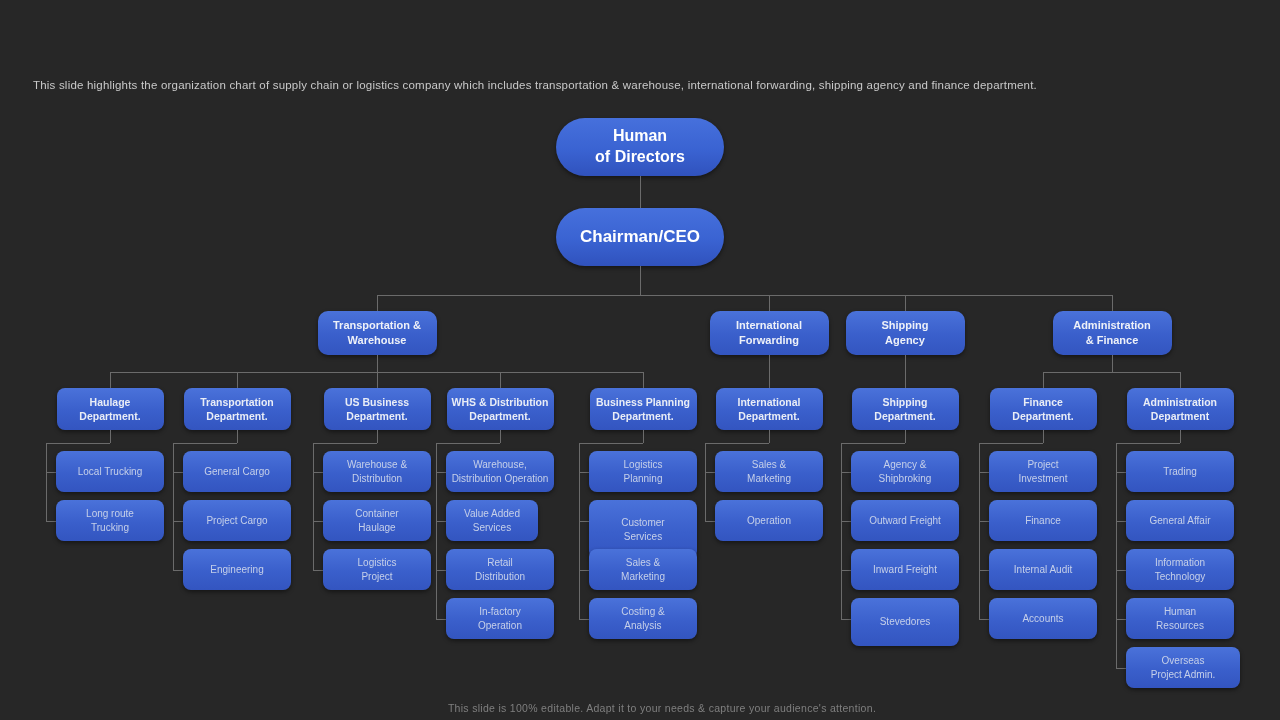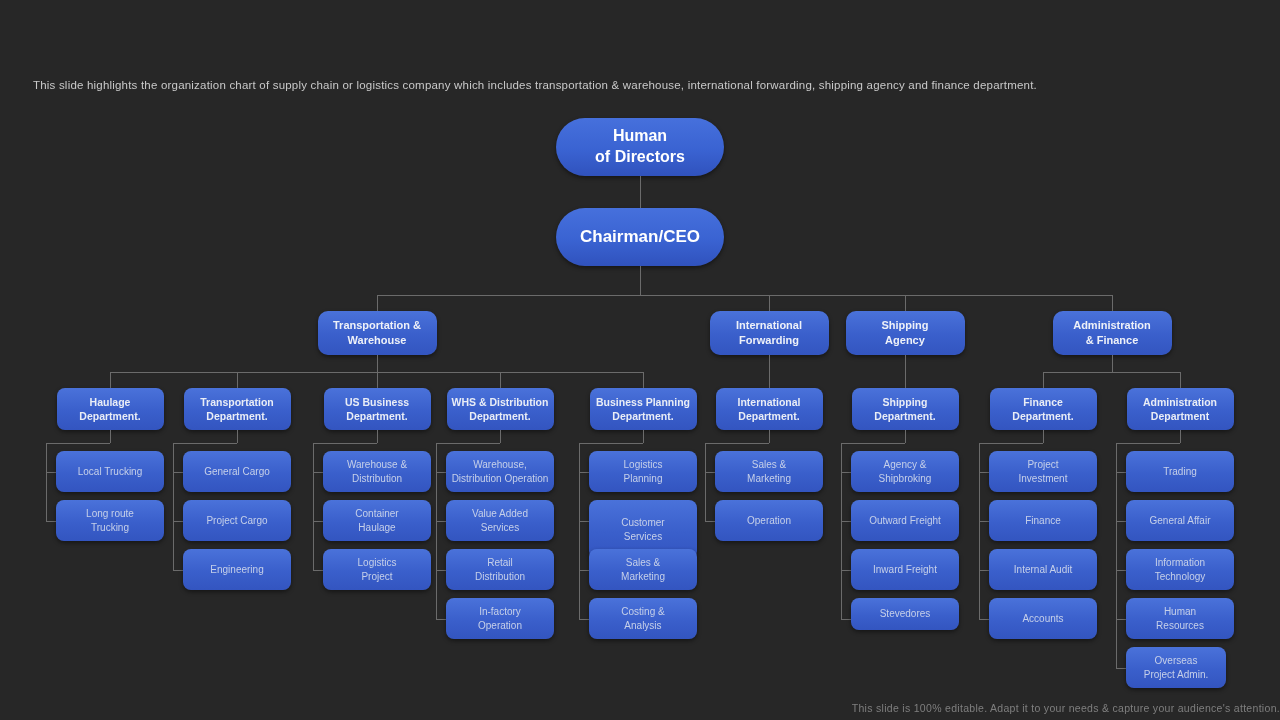--- a/index.html
+++ b/index.html
@@ -33,21 +33,21 @@
     right: 36px;
     font-size: 11.5px;
     color: #c9c9c9;
     letter-spacing: 0.2px;
   }
   .footer {
     position: absolute;
     left: 0;
     right: 0;
     top: 702px;
-    text-align: right;
+    text-align: center;
     font-size: 10.5px;
     color: #7f7f7f;
     letter-spacing: 0.3px;
     padding-left: 44px;
   }
   .node {
     position: absolute;
     display: flex;
     align-items: center;
     justify-content: center;
@@ -169,21 +169,21 @@
 Project</div>
       <div class="node dept" style="left: 446.5px; top: 388px; width: 107px; height: 42px;">WHS &amp; Distribution
 Department.</div>
       <div class="line v" style="left: 500px; top: 430px; height: 13px;"></div>
       <div class="line h" style="top: 443px; left: 436px; width: 64px;"></div>
       <div class="line v" style="left: 436px; top: 443px; height: 175.5px;"></div>
       <div class="line h" style="top: 471.5px; left: 436px; width: 10px;"></div>
       <div class="node leaf" style="left: 446px; top: 451px; width: 108px; height: 41px;">Warehouse,
 Distribution Operation</div>
       <div class="line h" style="top: 520.5px; left: 436px; width: 10px;"></div>
-      <div class="node leaf" style="left: 446px; top: 500px; width: 108px; height: 41px;">Value Added
+      <div class="node leaf" style="left: 446px; top: 500px; width: 92px; height: 41px;">Value Added
 Services</div>
       <div class="line h" style="top: 569.5px; left: 436px; width: 10px;"></div>
       <div class="node leaf" style="left: 446px; top: 549px; width: 108px; height: 41px;">Retail
 Distribution</div>
       <div class="line h" style="top: 618.5px; left: 436px; width: 10px;"></div>
       <div class="node leaf" style="left: 446px; top: 598px; width: 108px; height: 41px;">In-factory
 Operation</div>
       <div class="node dept" style="left: 589.5px; top: 388px; width: 107px; height: 42px;">Business Planning
 Department.</div>
       <div class="line v" style="left: 643px; top: 430px; height: 13px;"></div>
@@ -217,21 +217,21 @@
       <div class="line h" style="top: 443px; left: 841px; width: 64px;"></div>
       <div class="line v" style="left: 841px; top: 443px; height: 175.5px;"></div>
       <div class="line h" style="top: 471.5px; left: 841px; width: 10px;"></div>
       <div class="node leaf" style="left: 851px; top: 451px; width: 108px; height: 41px;">Agency &amp;
 Shipbroking</div>
       <div class="line h" style="top: 520.5px; left: 841px; width: 10px;"></div>
       <div class="node leaf" style="left: 851px; top: 500px; width: 108px; height: 41px;">Outward Freight</div>
       <div class="line h" style="top: 569.5px; left: 841px; width: 10px;"></div>
       <div class="node leaf" style="left: 851px; top: 549px; width: 108px; height: 41px;">Inward Freight</div>
       <div class="line h" style="top: 618.5px; left: 841px; width: 10px;"></div>
-      <div class="node leaf" style="left: 851px; top: 598px; width: 108px; height: 32px;">Stevedores</div>
+      <div class="node leaf" style="left: 851px; top: 598px; width: 108px; height: 48px;">Stevedores</div>
       <div class="node dept" style="left: 989.5px; top: 388px; width: 107px; height: 42px;">Finance
 Department.</div>
       <div class="line v" style="left: 1043px; top: 430px; height: 13px;"></div>
       <div class="line h" style="top: 443px; left: 979px; width: 64px;"></div>
       <div class="line v" style="left: 979px; top: 443px; height: 175.5px;"></div>
       <div class="line h" style="top: 471.5px; left: 979px; width: 10px;"></div>
       <div class="node leaf" style="left: 989px; top: 451px; width: 108px; height: 41px;">Project
 Investment</div>
       <div class="line h" style="top: 520.5px; left: 979px; width: 10px;"></div>
       <div class="node leaf" style="left: 989px; top: 500px; width: 108px; height: 41px;">Finance</div>
@@ -248,17 +248,17 @@
       <div class="node leaf" style="left: 1126px; top: 451px; width: 108px; height: 41px;">Trading</div>
       <div class="line h" style="top: 520.5px; left: 1116px; width: 10px;"></div>
       <div class="node leaf" style="left: 1126px; top: 500px; width: 108px; height: 41px;">General Affair</div>
       <div class="line h" style="top: 569.5px; left: 1116px; width: 10px;"></div>
       <div class="node leaf" style="left: 1126px; top: 549px; width: 108px; height: 41px;">Information
 Technology</div>
       <div class="line h" style="top: 618.5px; left: 1116px; width: 10px;"></div>
       <div class="node leaf" style="left: 1126px; top: 598px; width: 108px; height: 41px;">Human
 Resources</div>
       <div class="line h" style="top: 667.5px; left: 1116px; width: 10px;"></div>
-      <div class="node leaf" style="left: 1126px; top: 647px; width: 100px; height: 41px;">Overseas
+      <div class="node leaf" style="left: 1126px; top: 647px; width: 114px; height: 41px;">Overseas
 Project Admin.</div>
     </div>
   <div class="footer">This slide is 100% editable. Adapt it to your needs &amp; capture your audience's attention.</div>
 </div>
 
 </body></html>

